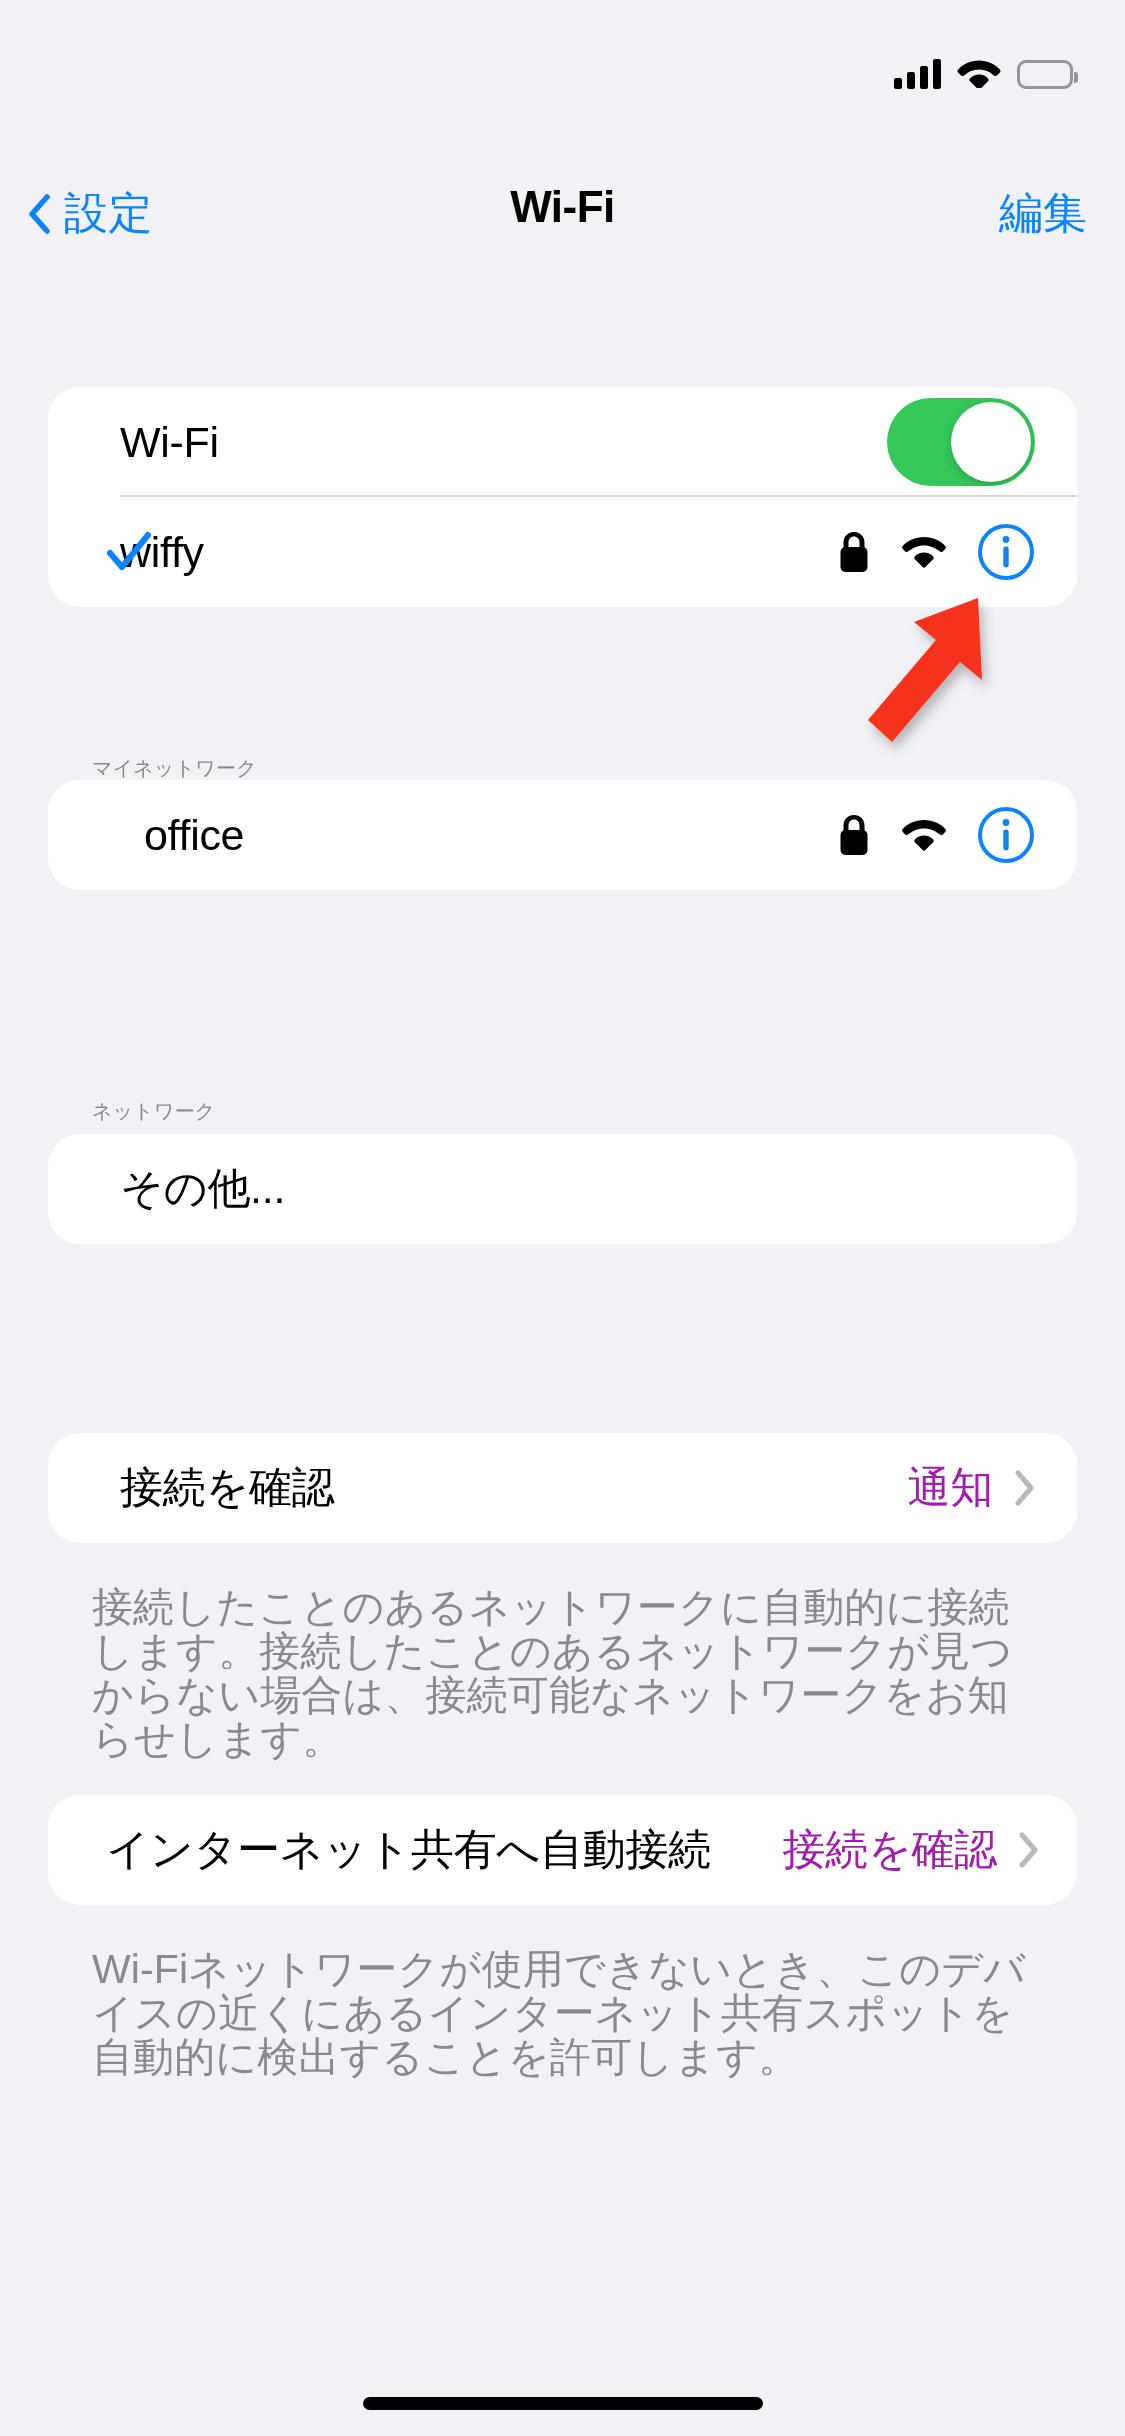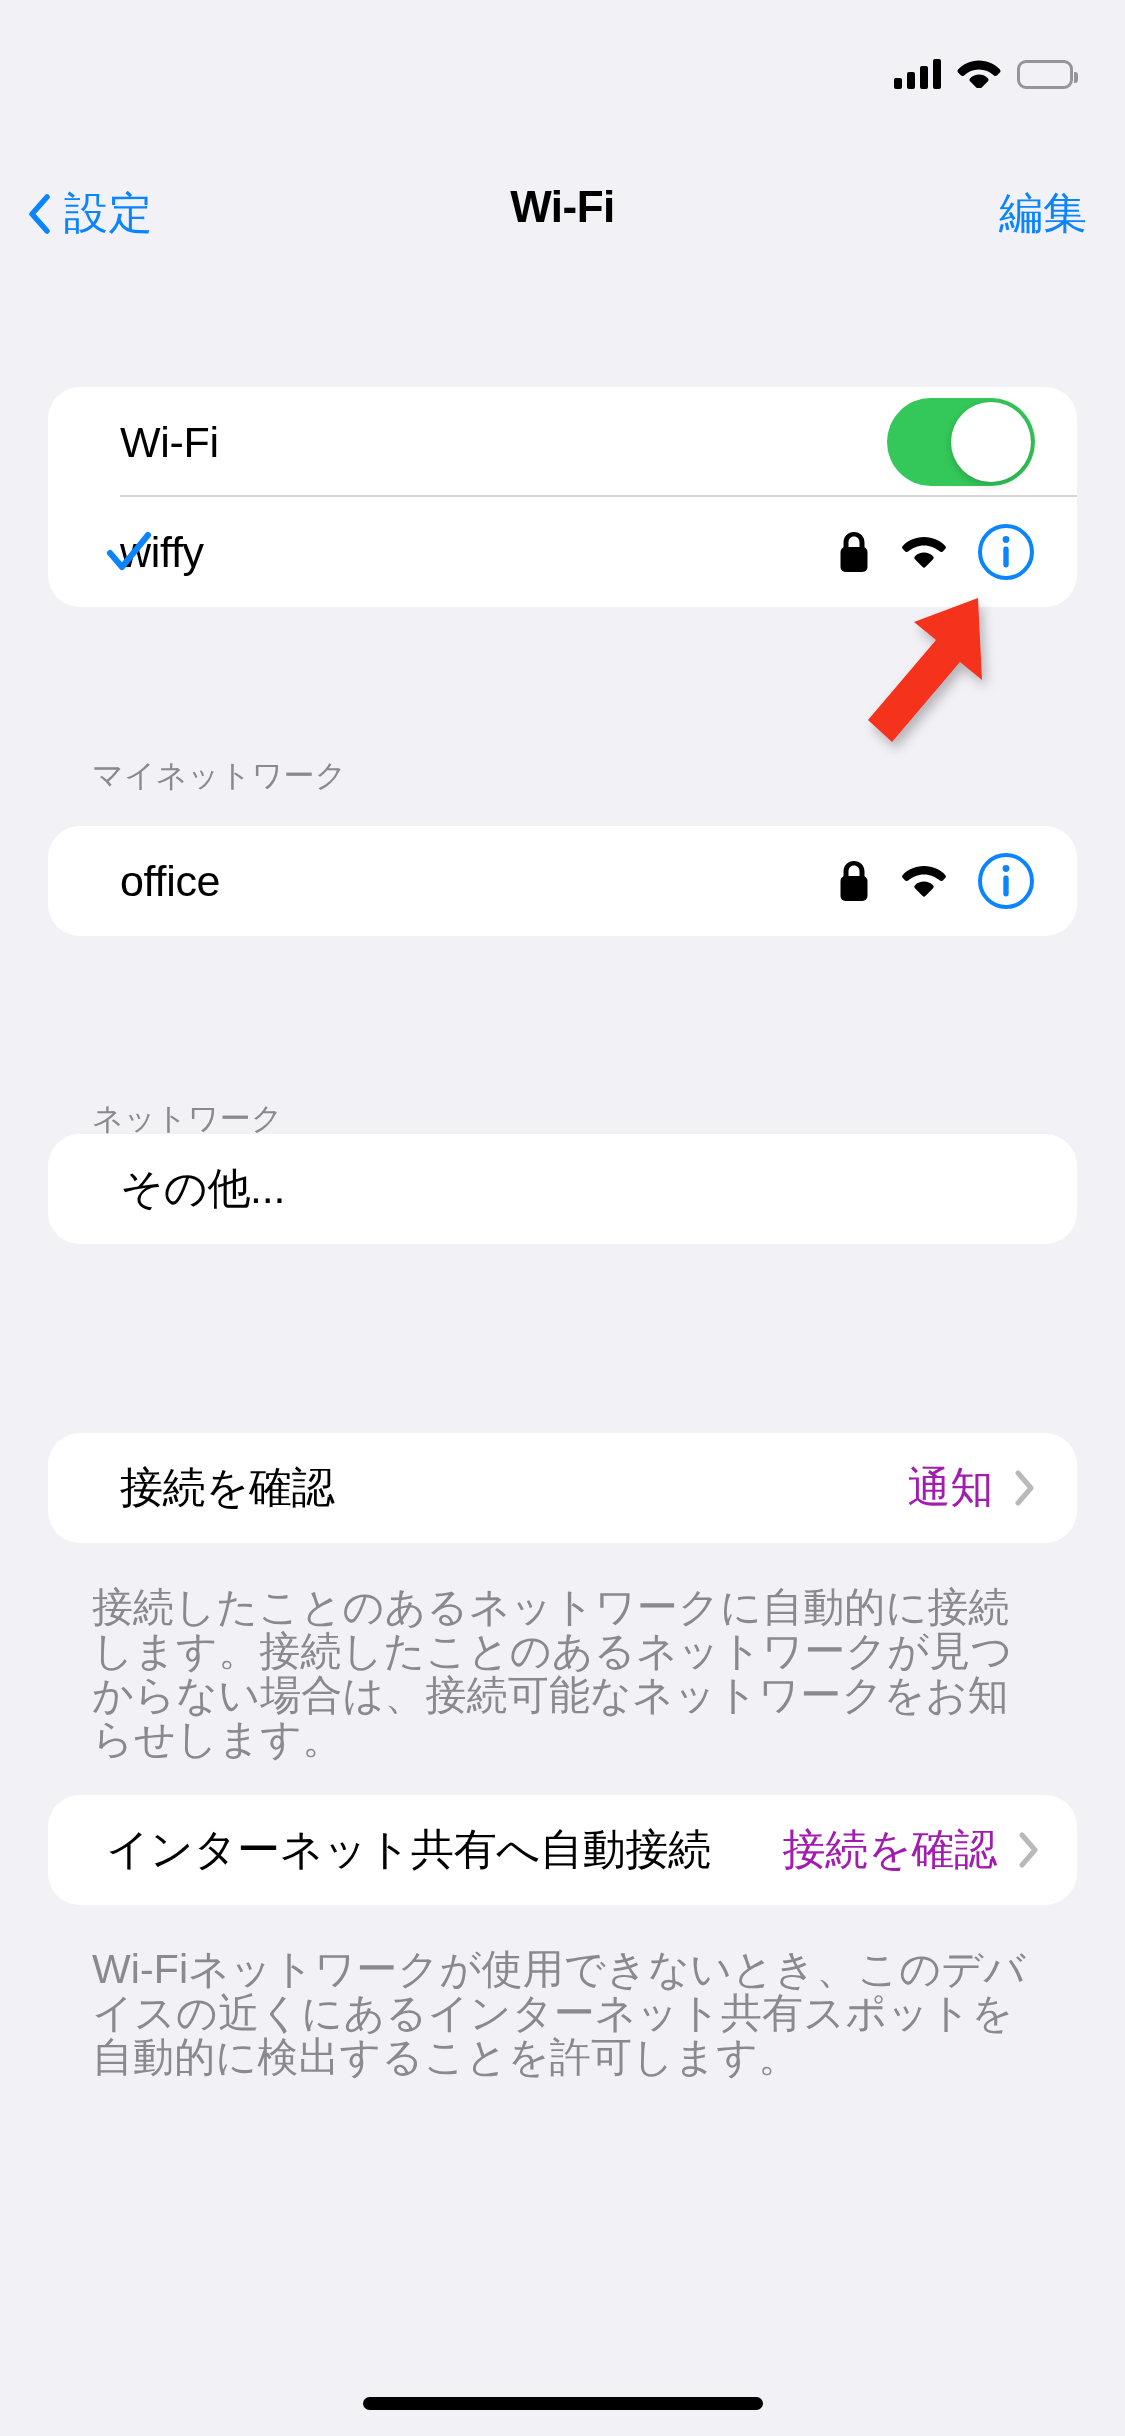--- a/index.html
+++ b/index.html
@@ -75,21 +75,21 @@
   .row .spacer { flex:1; }
   .row .value {
     font-size:43px; color:#a21caf; letter-spacing:-0.3px; margin-right:22px;
     white-space:nowrap;
   }
   .divider {
     position:absolute; left:72px; right:0; height:2px; background:#d6d5da;
   }
 
   .section-header {
-    position:absolute; left:92px; font-size:31px; color:#8a8a8e;
+    position:absolute; left:92px; font-size:20px; color:#8a8a8e;
     letter-spacing:0.2px;
   }
   .footnote {
     position:absolute; left:92px; width:940px;
     font-size:41px; line-height:44px; color:#8a8a8e; letter-spacing:0.1px;
   }
 
   
   .toggle {
     width:148px; height:88px; border-radius:44px; background:#34c759;
@@ -203,21 +203,21 @@
               <circle cx="29" cy="16.5" r="3.4" fill="#0a84ff"></circle>
               <rect x="26.3" y="23.5" width="5.4" height="21" rx="2.4" fill="#0a84ff"></rect>
             </svg>
           </span>
         </span>
       </div>
     </div>
 
     <div class="section-header" style="top:755px;">マイネットワーク</div>
 
-    <div class="card" style="top:826px;">
+    <div class="card" style="top:780px;padding-left:24px;">
       <div class="row">
         <span class="label">office</span>
         <span class="spacer"></span>
         <span class="icons">
           <span class="lock-icon">
             <svg width="34" height="44" viewBox="0 0 34 44">
               <path d="M17 2c-6 0-10.5 4.5-10.5 10.5V18h5v-5.5C11.5 8.8 13.9 6.5 17 6.5s5.5 2.3 5.5 6V18h5v-5.5C27.5 6.5 23 2 17 2z" fill="#000"></path>
               <rect x="3.5" y="17" width="27" height="25" rx="5" fill="#000"></rect>
             </svg>
           </span>

